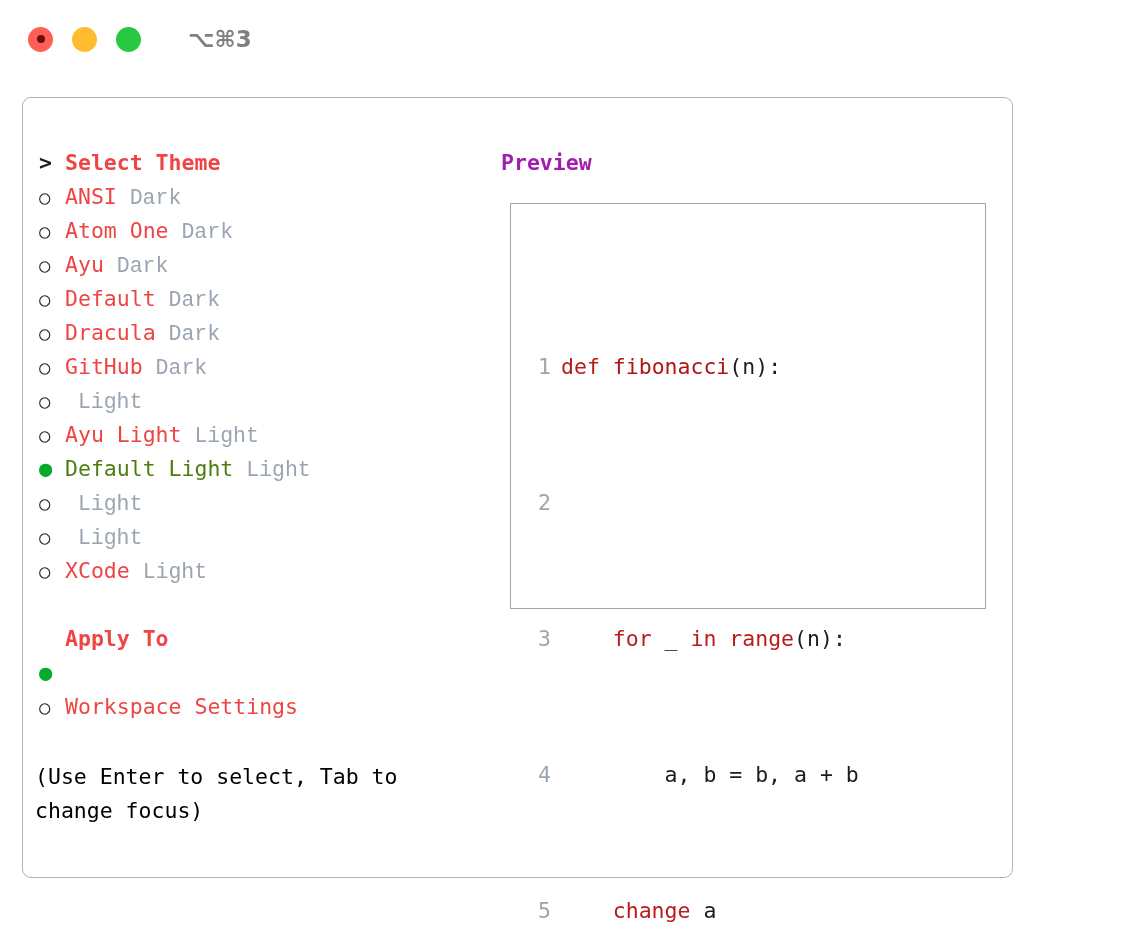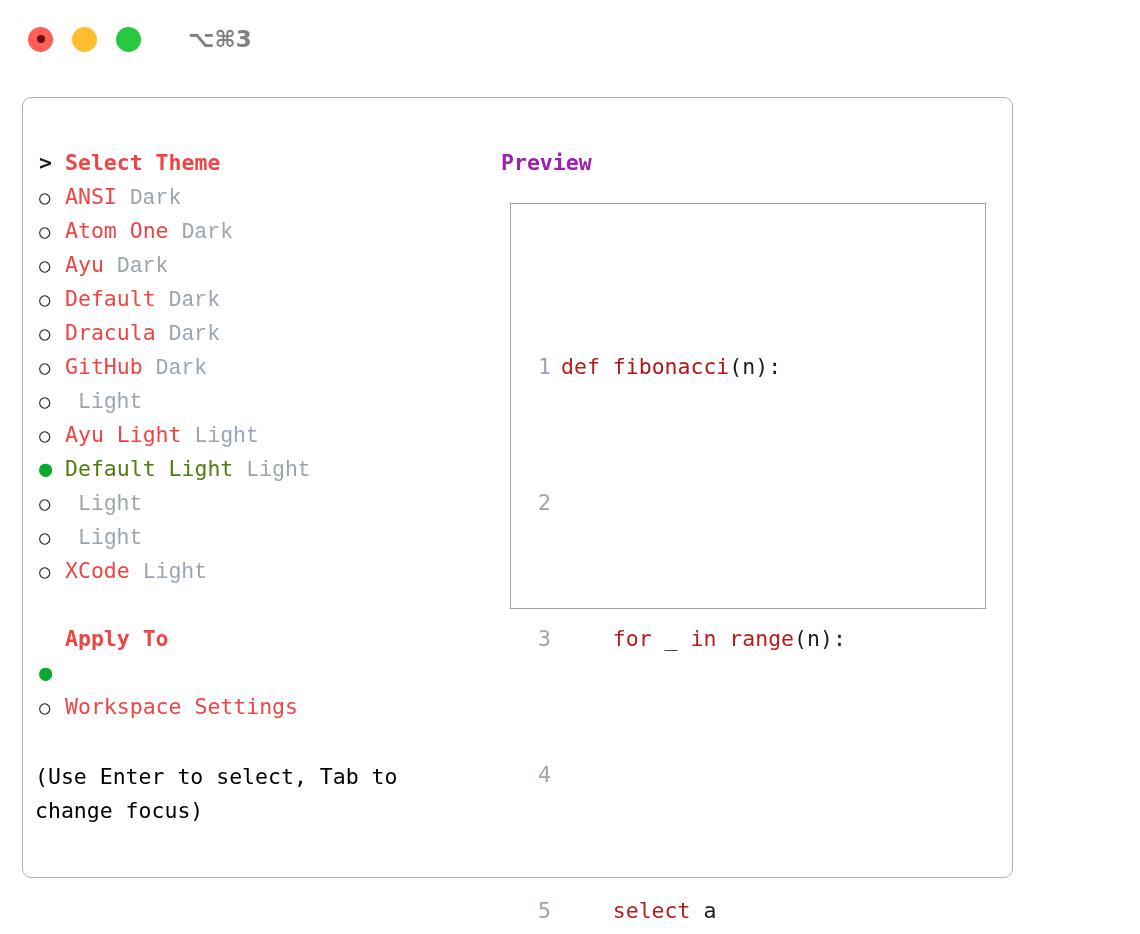--- a/index.html
+++ b/index.html
@@ -330,26 +330,27 @@
             <span class="tok-kw">for</span>
             <span class="tok-plain"> _ </span>
             <span class="tok-kw">in</span>
             <span class="tok-plain"> </span>
             <span class="tok-kw">range</span>
             <span class="tok-plain">(n):</span>
           </div>
 
           <div class="code-line">
             <span class="lineno">4</span>
+            <span class="tok-plain">        a, b = b, a + b</span>
           </div>
 
           <div class="code-line">
             <span class="lineno">5</span>
             <span class="tok-plain">    </span>
-            <span class="tok-kw">select</span>
+            <span class="tok-kw">change</span>
             <span class="tok-plain"> a</span>
           </div>
 
           
 
           
 
           
 
           

